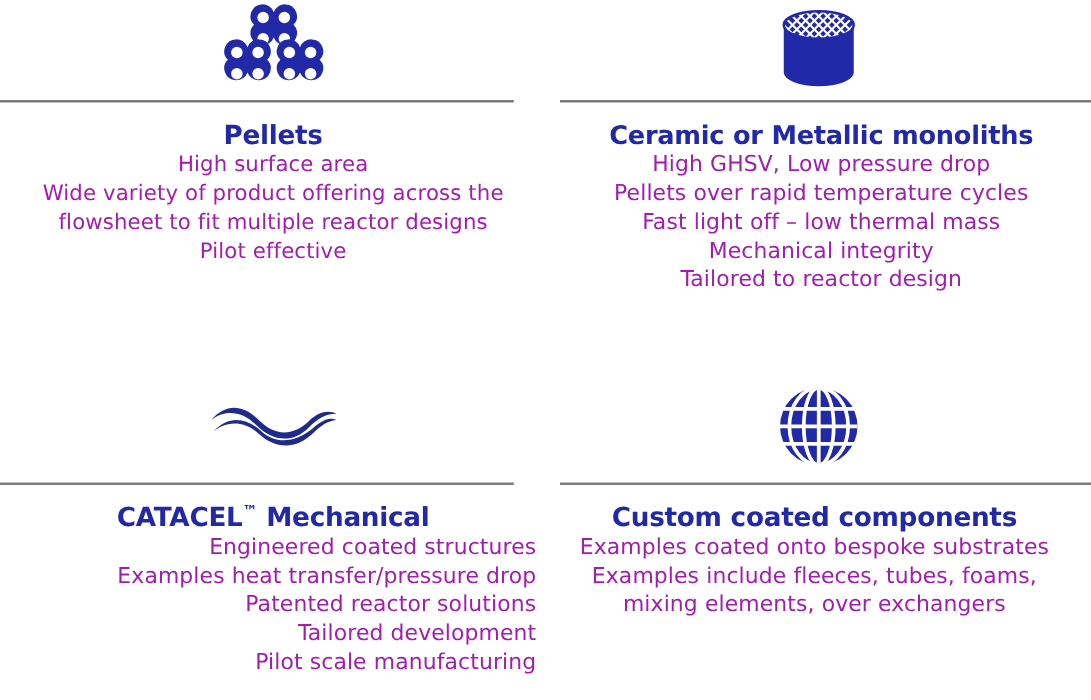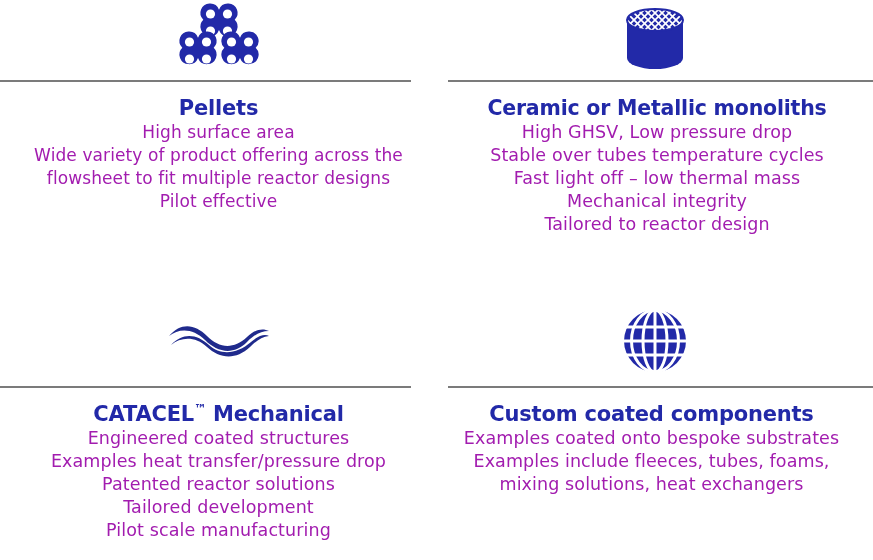--- a/index.html
+++ b/index.html
@@ -94,21 +94,21 @@
     padding: 0;
   }
   .bullet-list li {
     color: #a21caf;
     font-size: 17px;
     line-height: 23px;
     letter-spacing: 0.1px;
   }
   .panel-tl .bullet-list li { font-size: 17px; }
   .panel-tr .bullet-list li { font-size: 17.5px; }
-  .panel-bl .bullet-list li { font-size: 17.5px; }
+  .panel-bl .bullet-list li { font-size: 17.5px; text-align: right; }
   .panel-br .bullet-list li { font-size: 17.5px; }
 
   .icon-svg { display: block; }
 </style>
 </head>
 <body>
 
 <div class="grid">
 
   <div class="panel panel-tl">
@@ -186,21 +186,21 @@
           <line x1="25" y1="2" x2="-13" y2="40"></line>
         </g>
         <ellipse cx="31" cy="17" rx="28" ry="11" fill="none" stroke="#2229a8" stroke-width="2"></ellipse>
       </svg>
     </div>
     <div class="rule"></div>
     <div class="text-block">
       <div class="heading">Ceramic or Metallic monoliths</div>
       <ul class="bullet-list">
         <li>High GHSV, Low pressure drop</li>
-        <li>Stable over tubes temperature cycles</li>
+        <li>Pellets over rapid temperature cycles</li>
         <li>Fast light off – low thermal mass</li>
         <li>Mechanical integrity</li>
         <li>Tailored to reactor design</li>
       </ul>
     </div>
   </div>
 
   <div class="panel panel-bl">
     <div class="icon-zone">
       <svg class="icon-svg" width="104" height="42" viewBox="0 0 104 42">
@@ -234,18 +234,18 @@
           <line x1="4" y1="48" x2="64" y2="48"></line>
         </g>
       </svg>
     </div>
     <div class="rule"></div>
     <div class="text-block">
       <div class="heading">Custom coated components</div>
       <ul class="bullet-list">
         <li>Examples coated onto bespoke substrates</li>
         <li>Examples include fleeces, tubes, foams,</li>
-        <li>mixing solutions, heat exchangers</li>
+        <li>mixing elements, over exchangers</li>
       </ul>
     </div>
   </div>
 
 </div>
 
 </body></html>

